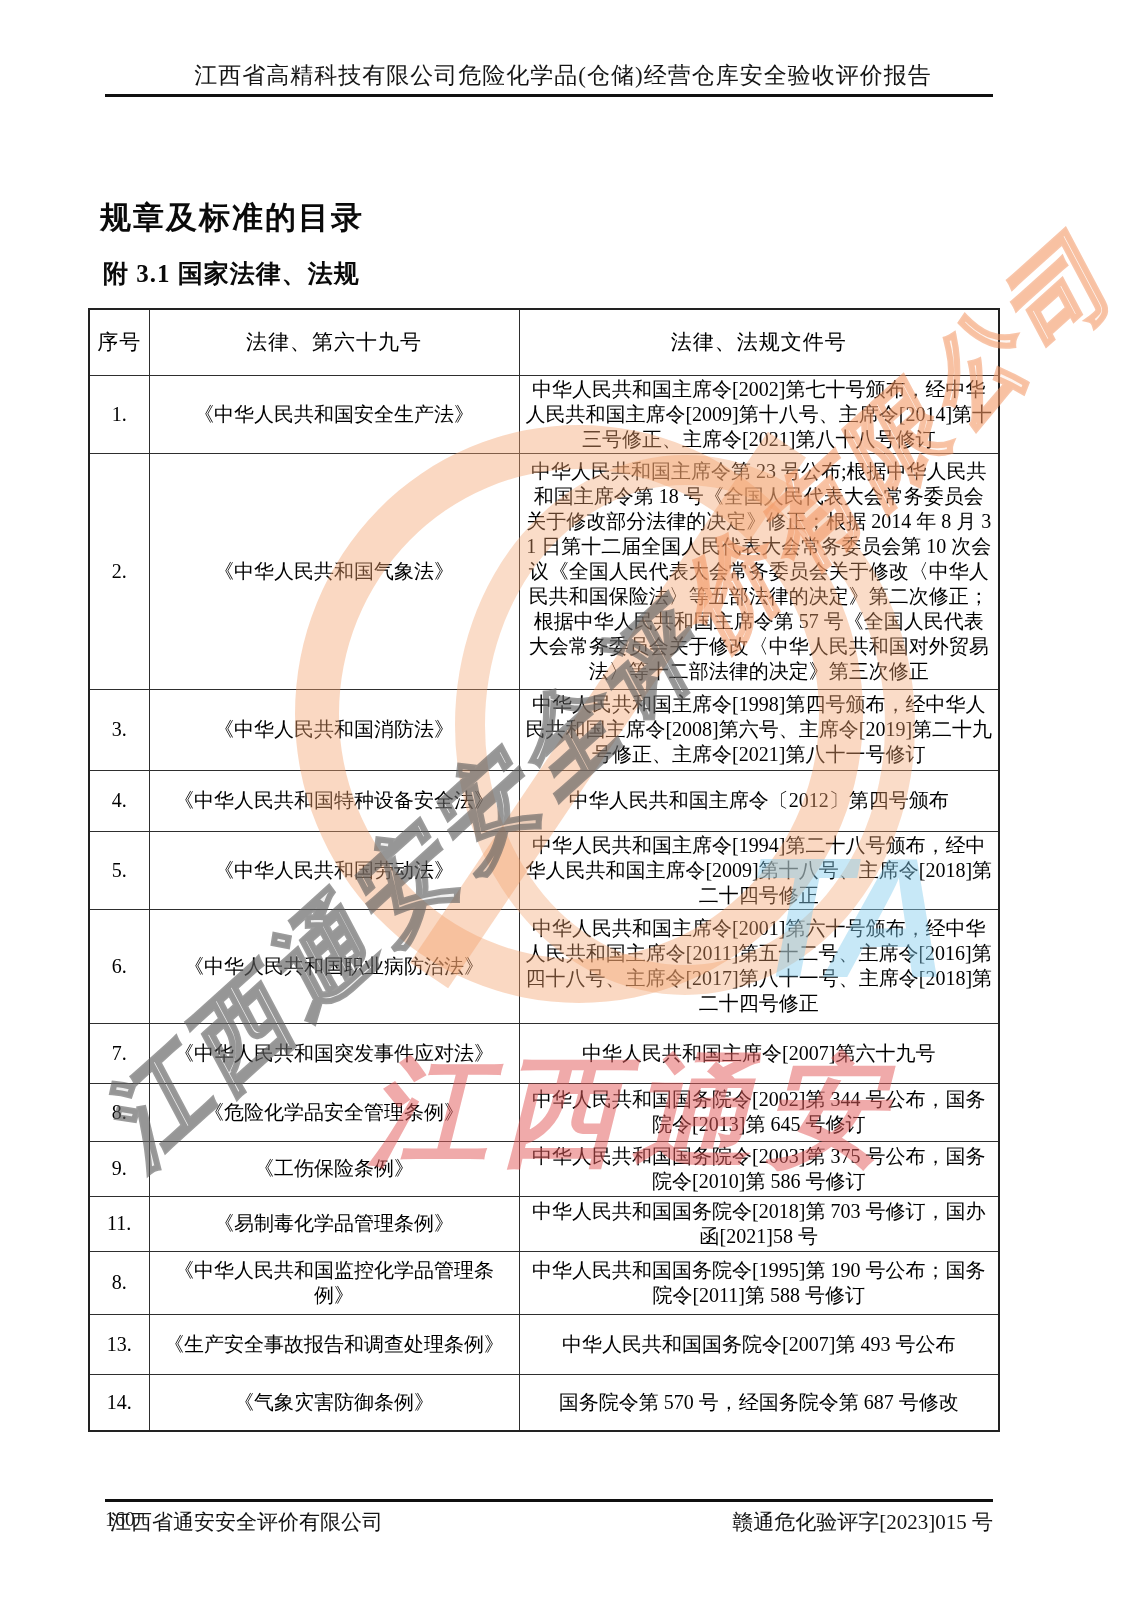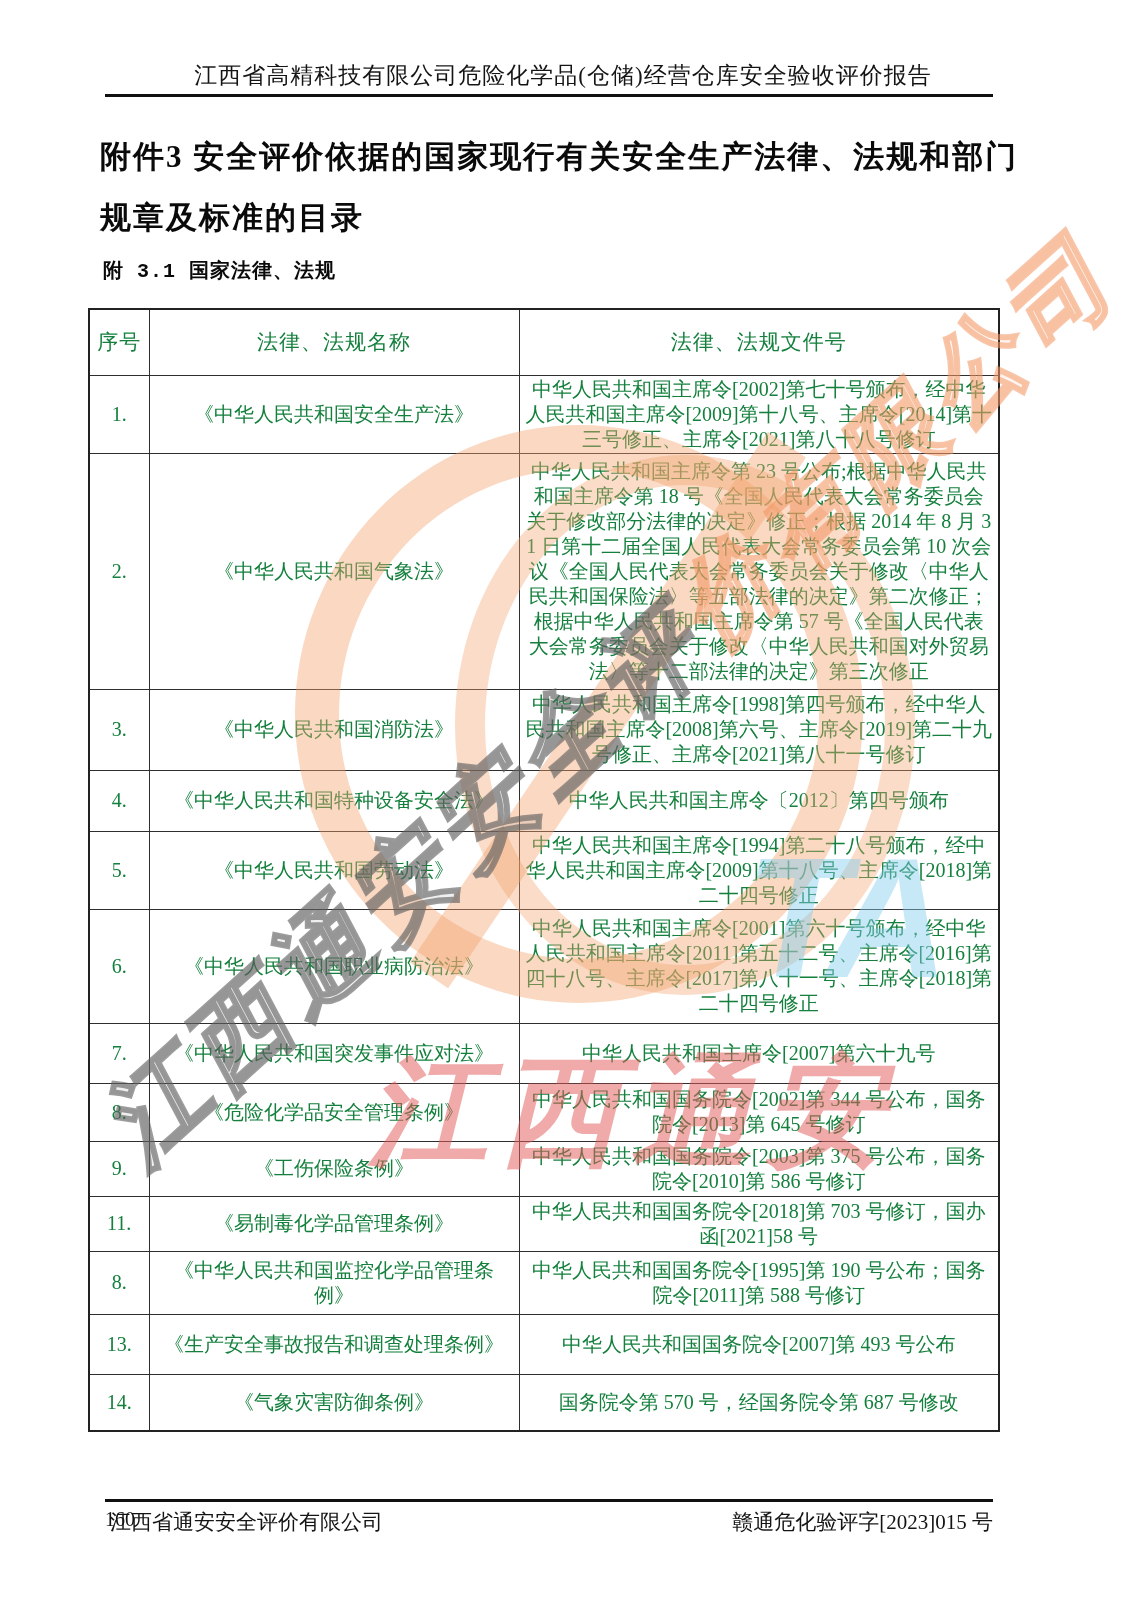--- a/index.html
+++ b/index.html
@@ -23,29 +23,29 @@
   }
   .doc-title{
     position:absolute; left:100px; width:950px;
     font-weight:bold; font-size:31px; letter-spacing:2px; color:#0a0a0a;
     font-family:"Liberation Serif","DejaVu Serif",serif;
   }
   .doc-title.l1{top:136px;}
   .doc-title.l2{top:197px;}
   .section-title{
     position:absolute; top:257px; left:103px;
-    font-family:Liberation Mono, monospace;
-    font-weight:bold; font-size:20px; letter-spacing:1px; color:#0a0a0a;
+    font-family:Liberation Serif, serif;
+    font-weight:bold; font-size:25px; letter-spacing:1px; color:#0a0a0a;
   }
 
   
   .law-table{
     position:absolute; top:308px; left:88px;
     border-collapse:collapse; table-layout:fixed; width:910px;
-    font-size:20px; color:#15803d;
+    font-size:20px; color:#000000;
   }
   .law-table th,.law-table td{
     border:1px solid #2e2e2e; padding:1px 5px;
     vertical-align:middle; text-align:center;
     word-break:break-all; line-height:25px;
   }
   .law-table{border:2px solid #222;}
   .law-table thead tr{height:66px;}
   .law-table th{font-weight:normal; font-size:21px; letter-spacing:1px;}
   .c-no{width:60px;}
@@ -109,34 +109,33 @@
 </style>
 </head>
 <body>
 
 <div class="page">
 
   <div class="content">
     <div class="doc-header">江西省高精科技有限公司危险化学品(仓储)经营仓库安全验收评价报告</div>
     <div class="header-rule"></div>
 
-    <div class="doc-title l1">附件3 安全评价依据的国家现行有关安全生产法律、法规和部门</div>
     <div class="doc-title l2">规章及标准的目录</div>
     <div class="section-title">附 3.1 国家法律、法规</div>
 
     <table class="law-table">
       <colgroup>
         <col class="c-no">
           <col class="c-name">
           <col class="c-doc">
       </colgroup>
       <thead>
         <tr>
           <th>序号</th>
-          <th>法律、法规名称</th>
+          <th>法律、第六十九号</th>
           <th>法律、法规文件号</th>
         </tr>
       </thead>
       <tbody>
           <tr style="height: 76px;">
     <td>1.</td>
     <td>《中华人民共和国安全生产法》</td>
     <td>中华人民共和国主席令[2002]第七十号颁布，经中华人民共和国主席令[2009]第十八号、主席令[2014]第十三号修正、主席令[2021]第八十八号修订</td>
   </tr>
           <tr style="height: 236px;">

